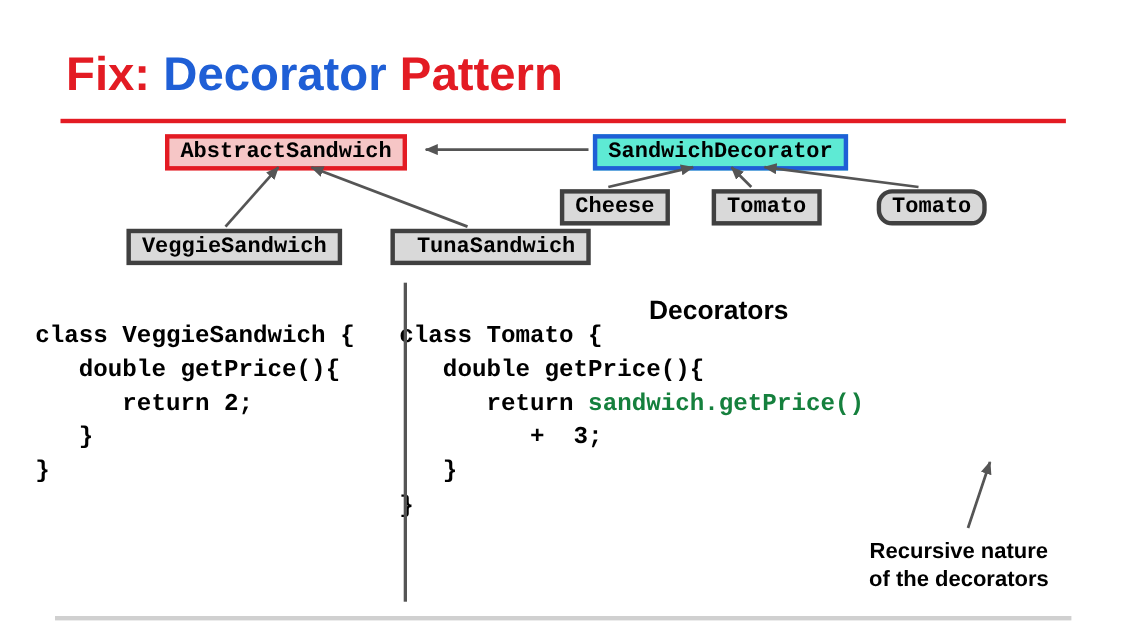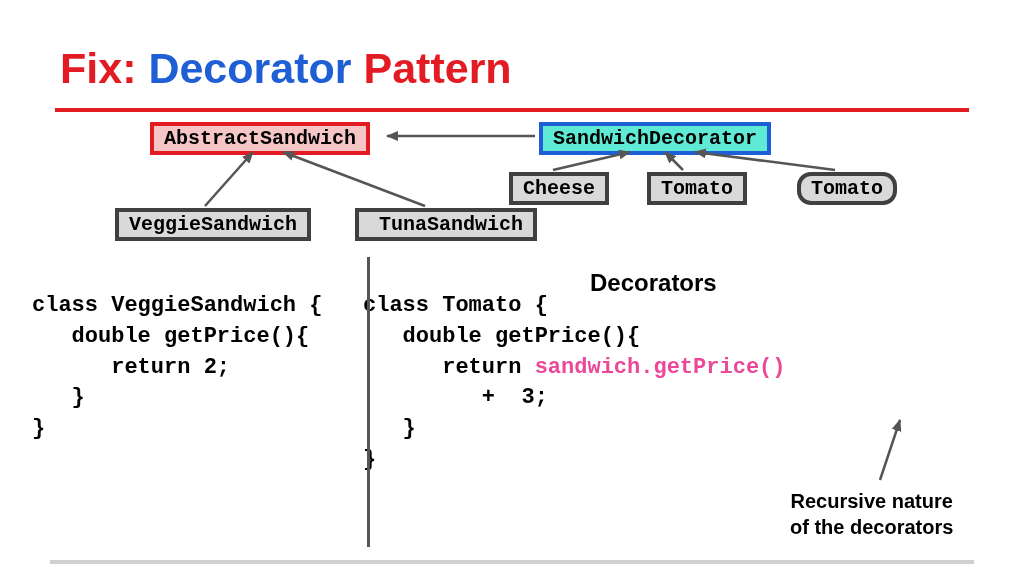--- a/index.html
+++ b/index.html
@@ -59,21 +59,21 @@
   }
   .code {
     position: absolute;
     font-family: "Courier New", monospace;
     font-weight: bold;
     font-size: 22px;
     line-height: 1.4;
     white-space: pre;
     color: #000;
   }
-  .code .kw-blue { color: #ec4899; font-family: Liberation Mono, monospace; }
+  .code .kw-blue { color: #15803d; font-family: Liberation Mono, monospace; }
   .vsep {
     position: absolute;
     width: 3px;
     background: #555;
   }
   .annot {
     position: absolute;
     font-size: 20px;
     font-weight: bold;
     line-height: 1.3;

